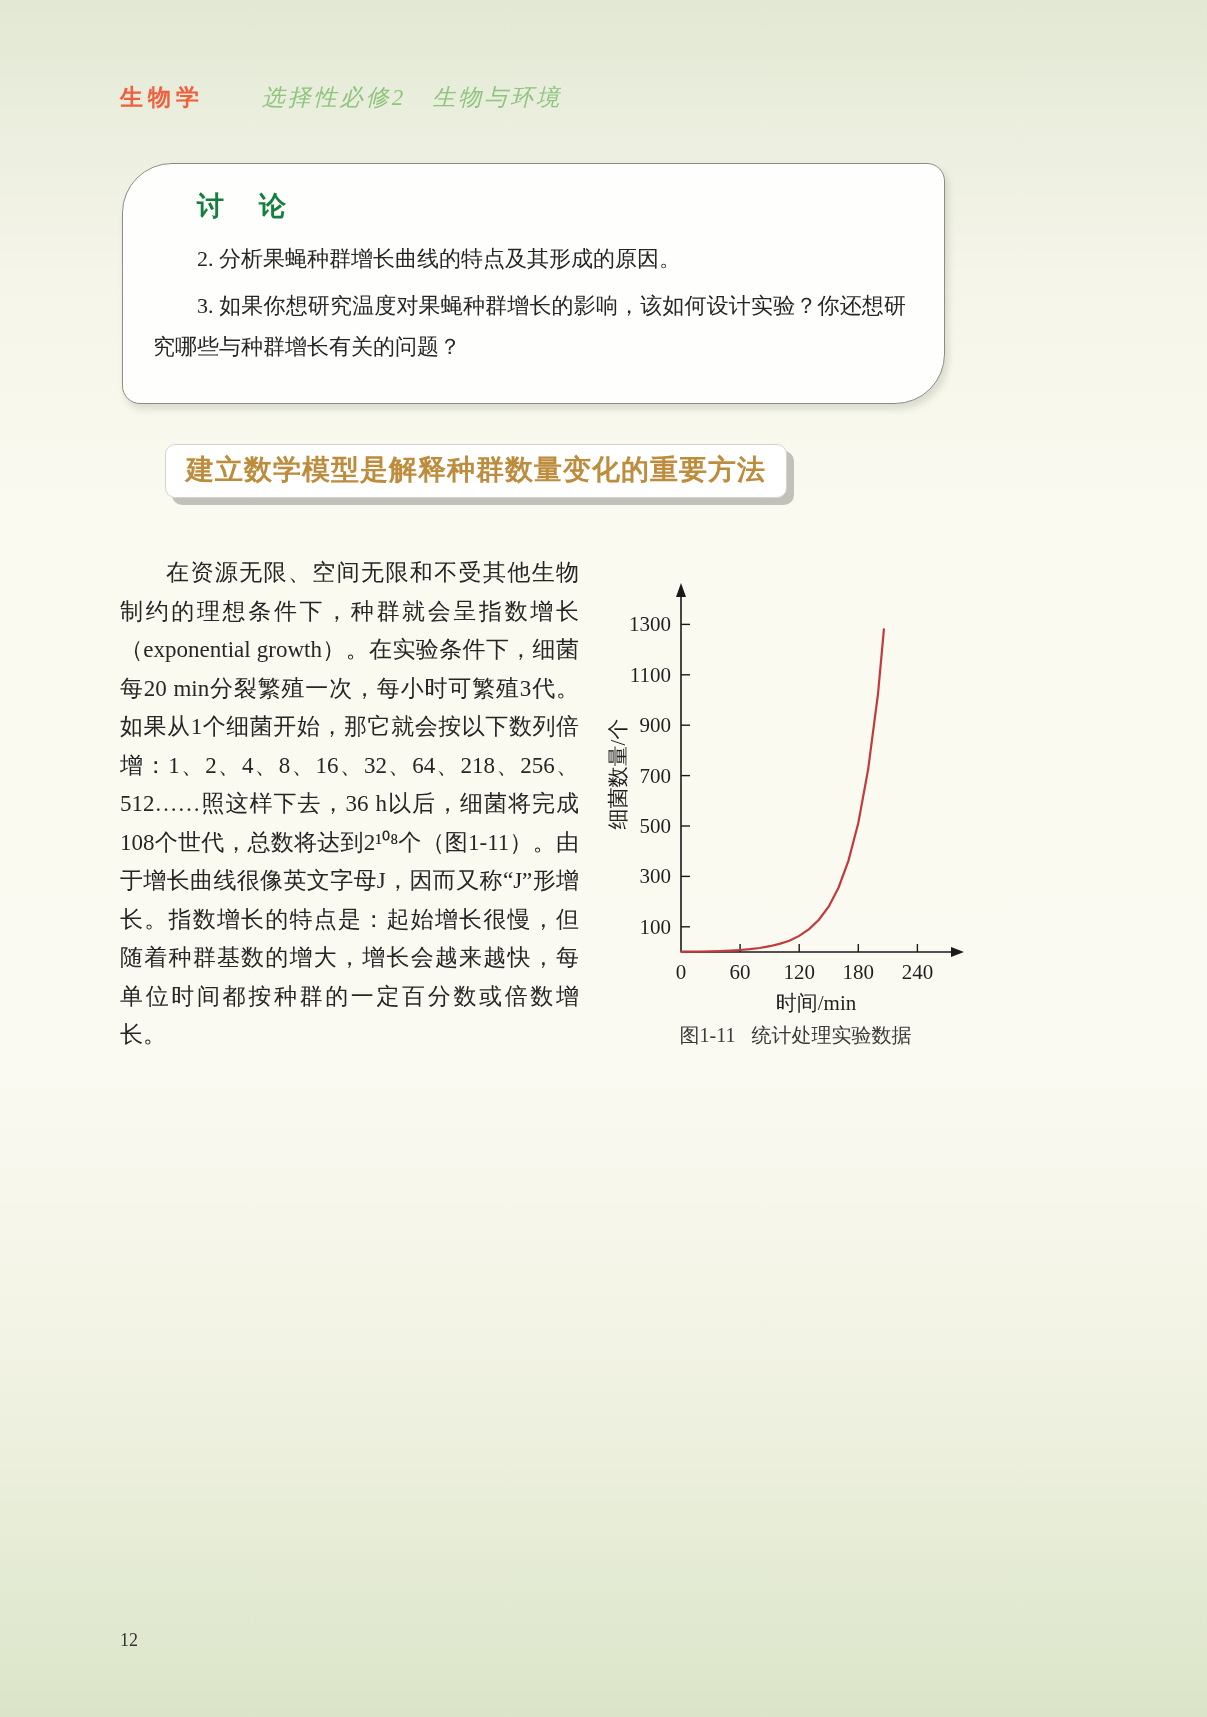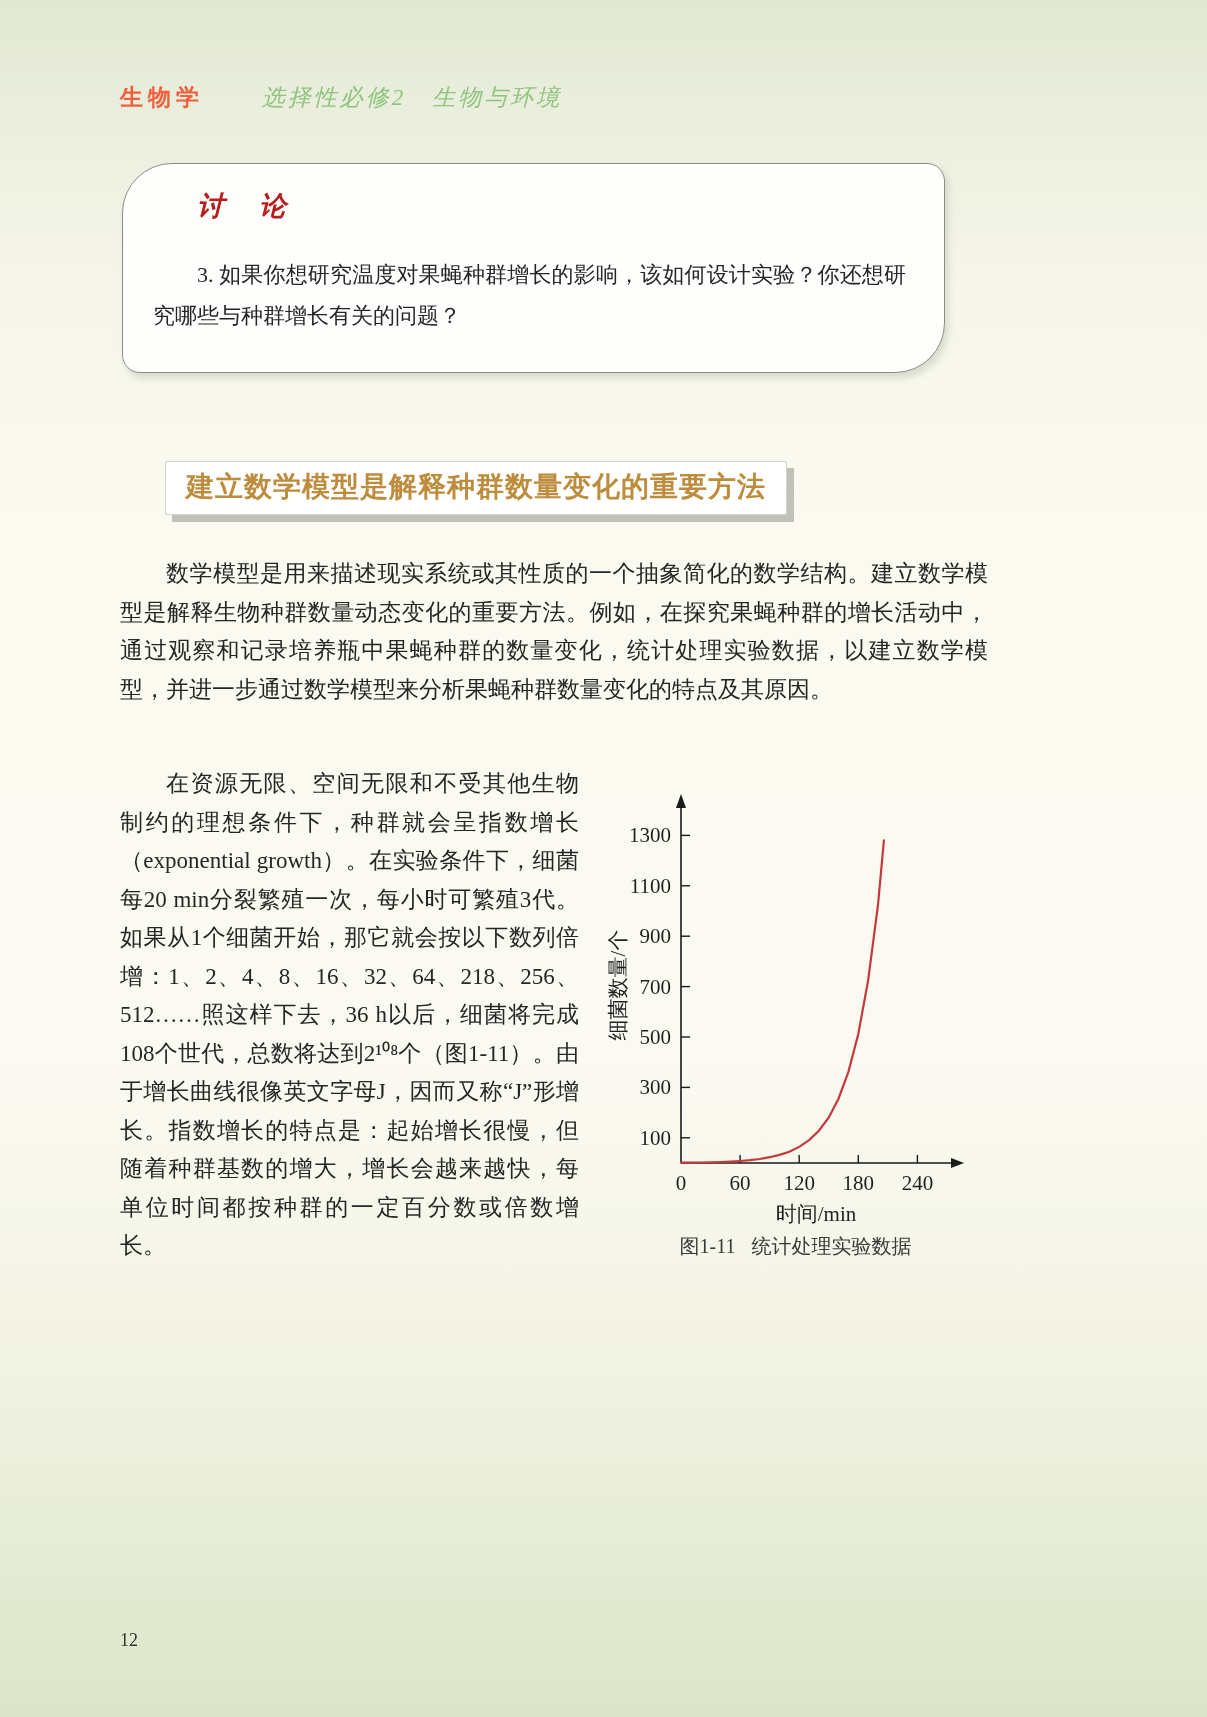--- a/index.html
+++ b/index.html
@@ -38,44 +38,43 @@
   
   .discussion-box {
     margin: 50px 262px 0 122px;
     background: #fefefc;
     border: 1px solid #8d8d88;
     border-radius: 50px 18px 50px 18px;
     padding: 24px 38px 30px 30px;
     box-shadow: 3px 5px 7px rgba(110, 120, 95, 0.22);
   }
   .discussion-title {
-    margin: 0 0 30px 44px;
+    margin: 0 0 14px 44px;
     font-size: 27px;
     font-weight: 700;
-    color: #b91c1c;
+    color: #15803d;
     letter-spacing: 4px;
-    font-style: italic;
   }
   .disc-item {
     margin: 6px 0;
     font-size: 22px;
     line-height: 41px;
     text-indent: 2em;
     text-align: justify;
   }
   
   .heading-box {
     width: fit-content;
     margin-left: 165px;
     background: #ffffff;
     border: 1px solid #d4d4cd;
     box-shadow: 7px 7px 0 rgba(148, 148, 142, 0.55);
     padding: 6px 20px 8px 20px;
   }
-  .hb1 { margin-top: 88px; }
+  .hb1 { margin-top: 40px; border-radius: 10px; }
   .hb2 { margin-top: 124px; }
   .heading-box h2 {
     margin: 0;
     font-family: "Liberation Sans", sans-serif;
     font-size: 28px;
     font-weight: 700;
     color: #bd8c3c;
     letter-spacing: 1px;
   }
   
@@ -126,28 +125,28 @@
 
 <div class="page">
 
   <header class="page-header">
     <span class="subject">生物学</span>
     <span class="module">选择性必修2　生物与环境</span>
   </header>
 
   <section class="discussion-box">
     <h3 class="discussion-title">讨　论</h3>
+    <p class="disc-item">2. 分析果蝇种群增长曲线的特点及其形成的原因。</p>
     <p class="disc-item">3. 如果你想研究温度对果蝇种群增长的影响，该如何设计实验？你还想研究哪些与种群增长有关的问题？</p>
   </section>
 
   <div class="heading-box hb1">
     <h2>建立数学模型是解释种群数量变化的重要方法</h2>
   </div>
 
-  <p class="body-para sec1-para">数学模型是用来描述现实系统或其性质的一个抽象简化的数学结构。建立数学模型是解释生物种群数量动态变化的重要方法。例如，在探究果蝇种群的增长活动中，通过观察和记录培养瓶中果蝇种群的数量变化，统计处理实验数据，以建立数学模型，并进一步通过数学模型来分析果蝇种群数量变化的特点及其原因。</p>
 
 
   <div class="content-flow">
     <figure class="chart-figure" style="margin-block:0;margin-inline:0 0;float:right;margin-left:24px;margin-bottom:8px;">
       <svg id="chart-svg" width="385" height="462" viewBox="0 0 385 462">
           <line x1="78" y1="398" x2="348" y2="398" stroke="#1a1a1a" stroke-width="1.6"></line>
           <line x1="78" y1="398" x2="78" y2="42" stroke="#1a1a1a" stroke-width="1.6"></line>
           <polygon points="348,393 348,403 361,398" fill="#1a1a1a"></polygon>
           <polygon points="73,43 83,43 78,29" fill="#1a1a1a"></polygon>
           <text x="78" y="425" text-anchor="middle" class="tick">0</text>

